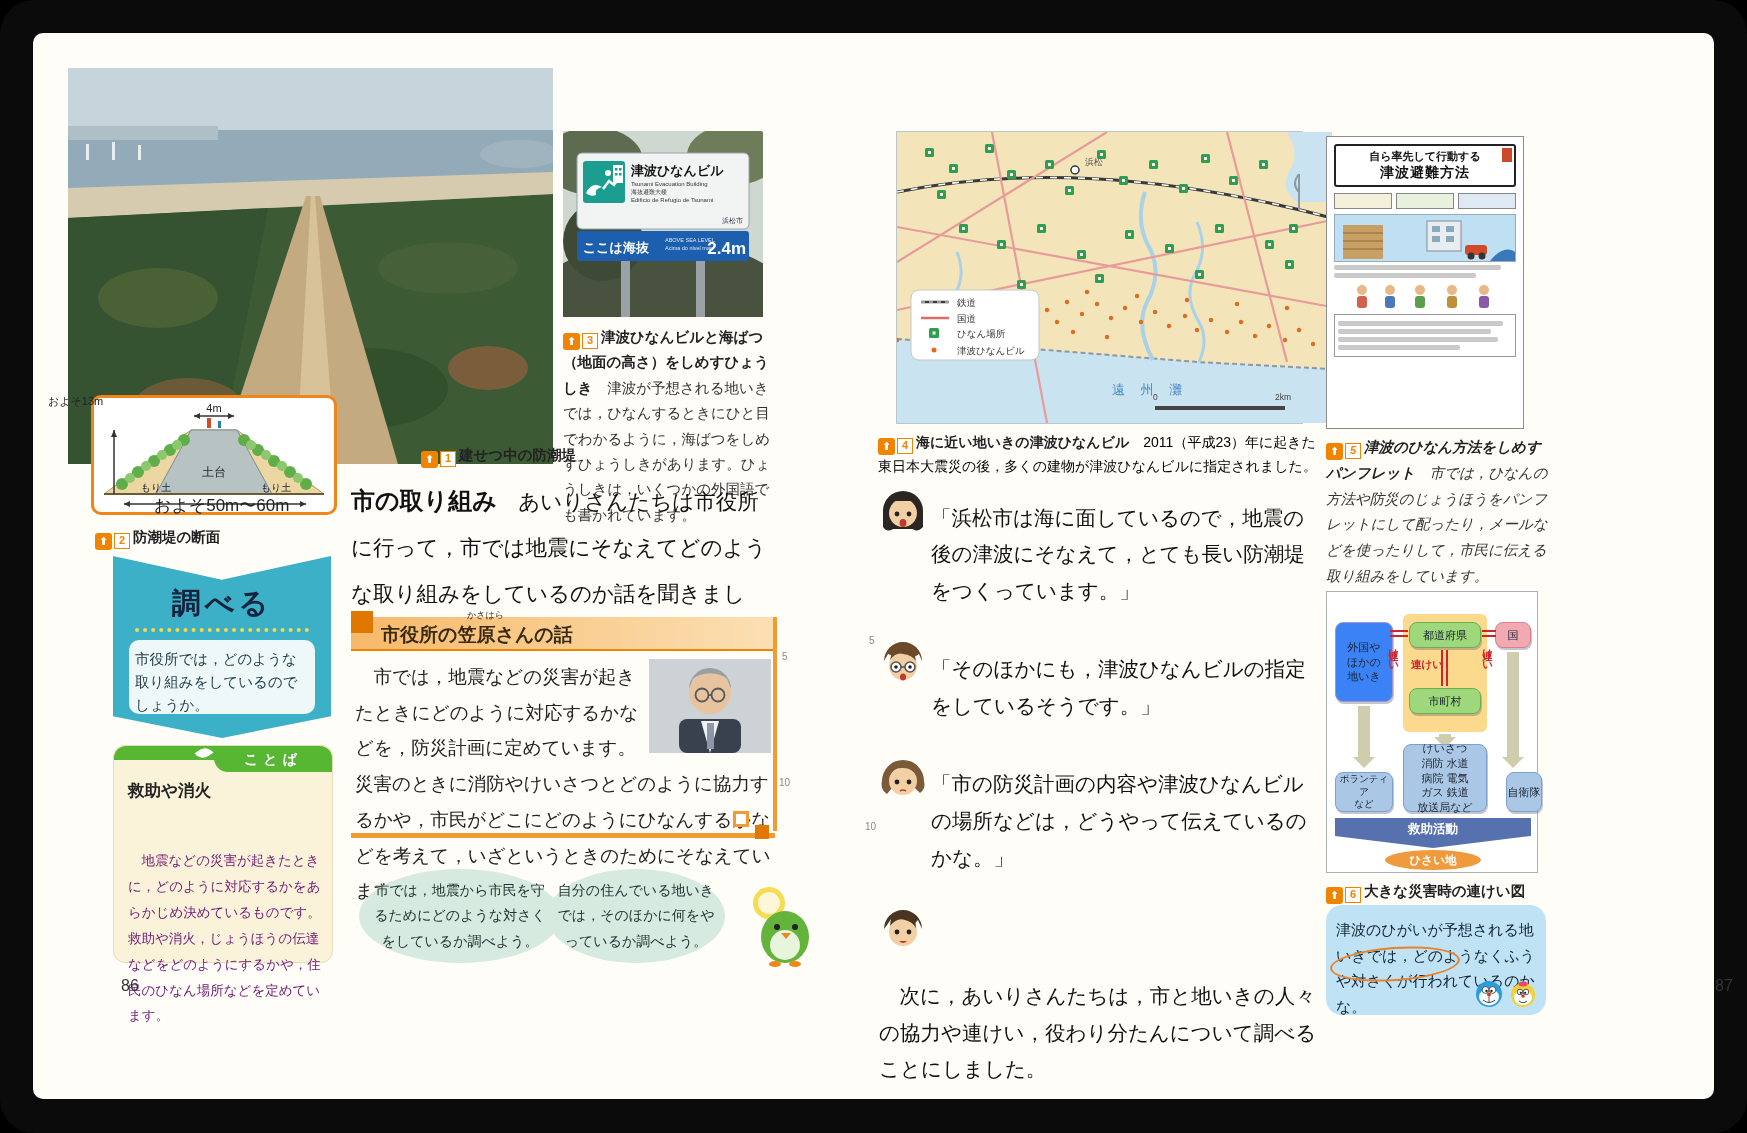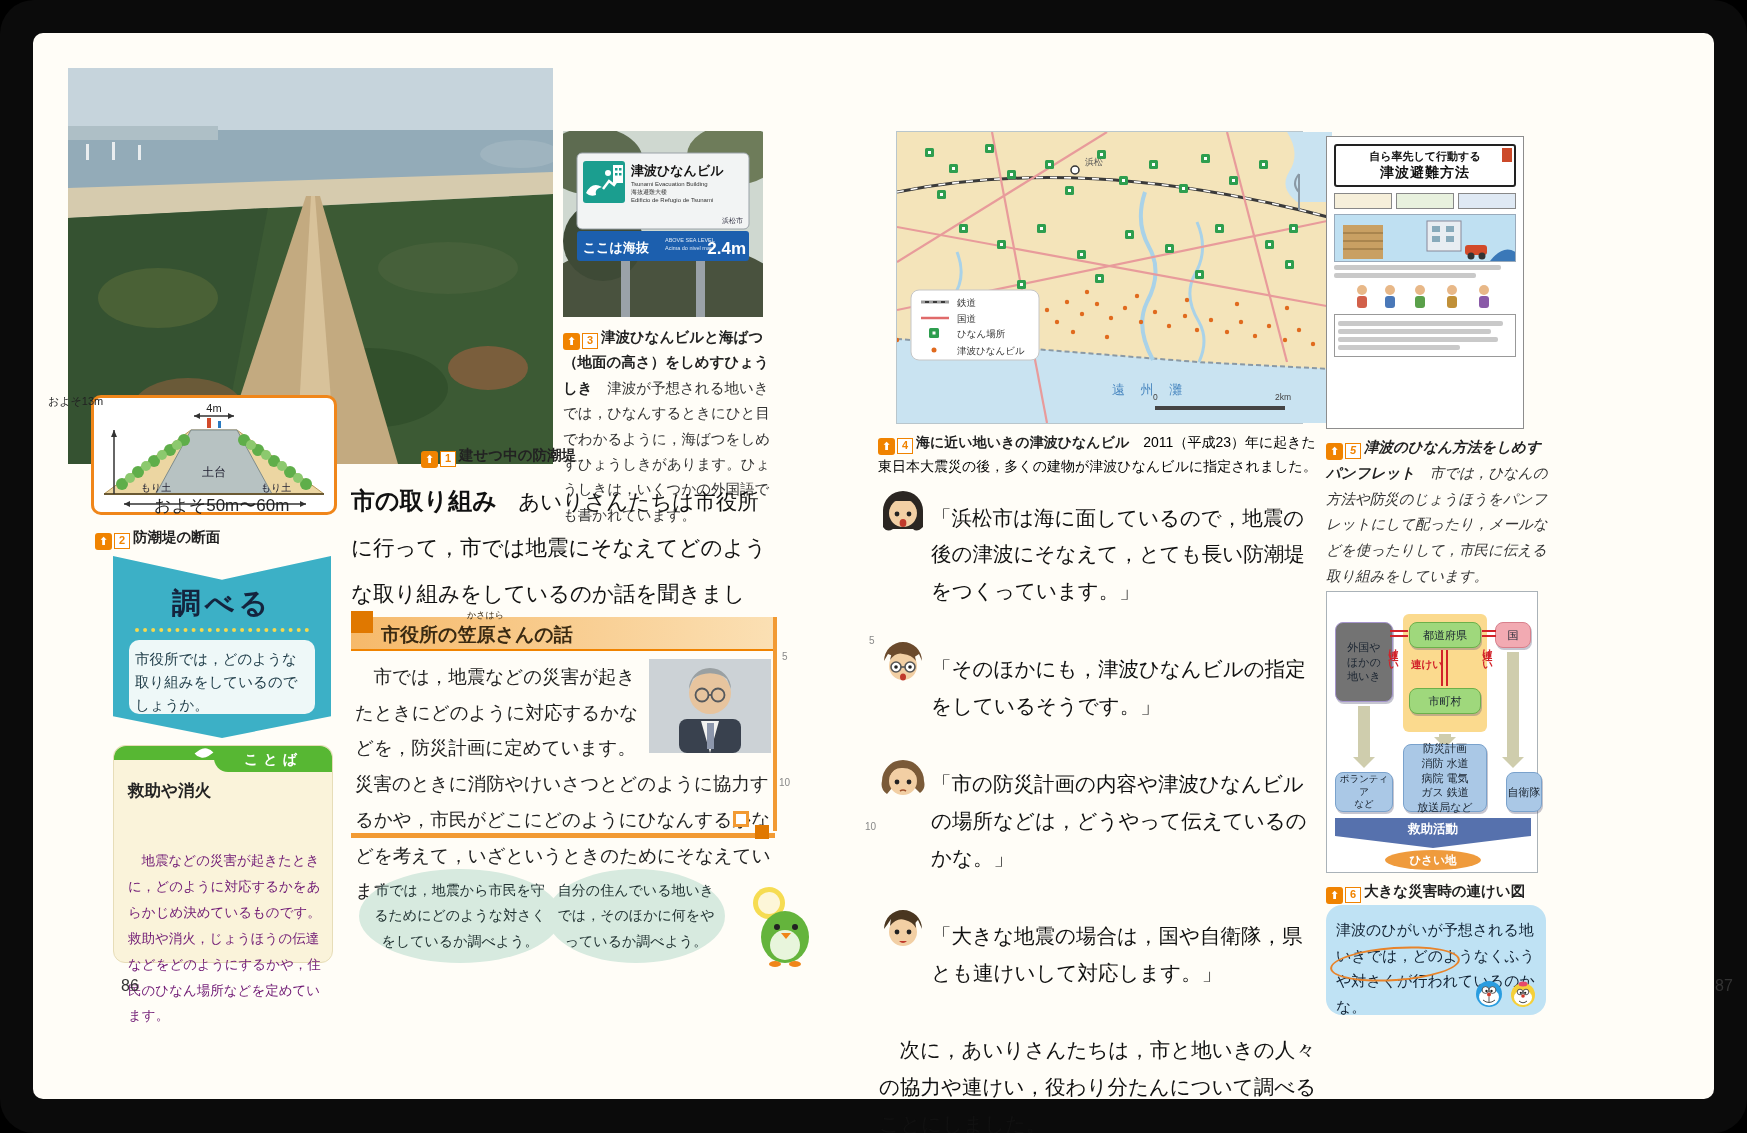--- a/index.html
+++ b/index.html
@@ -440,21 +440,20 @@
       <div class="dface">
         <svg width="48" height="50" viewBox="0 0 48 50">
               <path d="M5,26 a19,19 0 1,1 38,0 l-4,-9 l-5,5 l-7,-7 l-7,5 l-8,-4 l-4,6 z" fill="#4a3620"></path>
               <circle cx="24" cy="29" r="14" fill="#f2cfa4"></circle>
               <path d="M11,23 q7,-9 15,-6 q8,2 11,8 l-1,-10 q-11,-9 -24,0 z" fill="#4a3620"></path>
               <circle cx="18" cy="29" r="2.4" fill="#222"></circle>
               <circle cx="30" cy="29" r="2.4" fill="#222"></circle>
               <path d="M20,38 q4,4 8,0" fill="#c0392b"></path>
             </svg>
       </div>
-      <p class="dtext">「大きな地震の場合は，国や自衛隊，県とも連けいして対応します。」</p>
     </div>
     <p class="closing">次に，あいりさんたちは，市と地いきの人々の協力や連けい，役わり分たんについて調べることにしました。</p>
   </div>
   <div class="abs lnum" style="left:836px;top:602px;">5</div>
   <div class="abs lnum" style="left:832px;top:788px;">10</div>
 
   <div class="abs pamph">
     <div class="ptitle">
       <div class="pstamp"></div>
       <div class="t1">自ら率先して行動する</div>
@@ -508,39 +507,39 @@
       <div class="gline" style="width:92%"></div>
       <div class="gline" style="width:70%"></div>
     </div>
   </div>
 
   <div class="abs cap5 cap">
     <span class="ci">⬆</span><span class="cn">5</span><span class="capb">津波のひなん方法をしめすパンフレット</span><span>　市では，ひなんの方法や防災のじょうほうをパンフレットにして配ったり，メールなどを使ったりして，市民に伝える取り組みをしています。</span>
   </div>
 
   <div class="abs flow">
-    <div class="fbox pre" style="left:8px;top:30px;width:58px;height:80px;background:#737373;border:1px solid #a595cc;">外国や
+    <div class="fbox pre" style="left:8px;top:30px;width:58px;height:80px;background:#3b82f6;border:1px solid #a595cc;">外国や
 ほかの
 地いき</div>
     <div style="position:absolute;left:76px;top:22px;width:84px;height:118px;background:#fbda8e;border-radius:6px;"></div>
     <div class="fbox" style="left:82px;top:30px;width:72px;height:26px;background:#9fd87c;border:1px solid #6cb04a;">都道府県</div>
     <div class="fbox" style="left:82px;top:96px;width:72px;height:26px;background:#9fd87c;border:1px solid #6cb04a;">市町村</div>
     <div class="fbox" style="left:168px;top:30px;width:36px;height:26px;background:#f2aab2;border:1px solid #d8808c;">国</div>
     <div class="rline" style="left:63px;top:38px;width:18px;"></div>
     <div class="rline" style="left:155px;top:38px;width:14px;"></div>
     <div class="rvline" style="left:114px;top:58px;height:36px;"></div>
     <div class="renkei" style="left:60px;top:50px;writing-mode:vertical-rl;">連けい</div>
     <div class="renkei" style="left:154px;top:50px;writing-mode:vertical-rl;">連けい</div>
     <div class="renkei" style="left:84px;top:66px;">連けい</div>
     <div class="garrow" style="left:31px;top:114px;height:52px;"></div>
     <div class="garrow" style="left:112px;top:142px;height:4px;"></div>
     <div class="garrow" style="left:180px;top:60px;height:106px;"></div>
     <div class="fbox pre" style="left:8px;top:180px;width:58px;height:40px;background:#aac8e6;border:1px solid #7aa2cc;font-size:9.5px;">ボランティア
 など</div>
-    <div class="fbox pre" style="left:76px;top:152px;width:84px;height:68px;background:#aac8e6;border:1px solid #7aa2cc;">防災計画
+    <div class="fbox pre" style="left:76px;top:152px;width:84px;height:68px;background:#aac8e6;border:1px solid #7aa2cc;">けいさつ
 消防 水道
 病院 電気
 ガス 鉄道
 放送局など</div>
     <div class="fbox" style="left:168px;top:180px;width:36px;height:40px;background:#aac8e6;border:1px solid #7aa2cc;margin-left:11px;">自衛隊</div>
     <div class="rescue">救助活動</div>
     <div class="hisai">ひさい地</div>
   </div>
 
   <div class="abs cap" style="left:1293px;top:846px;">

